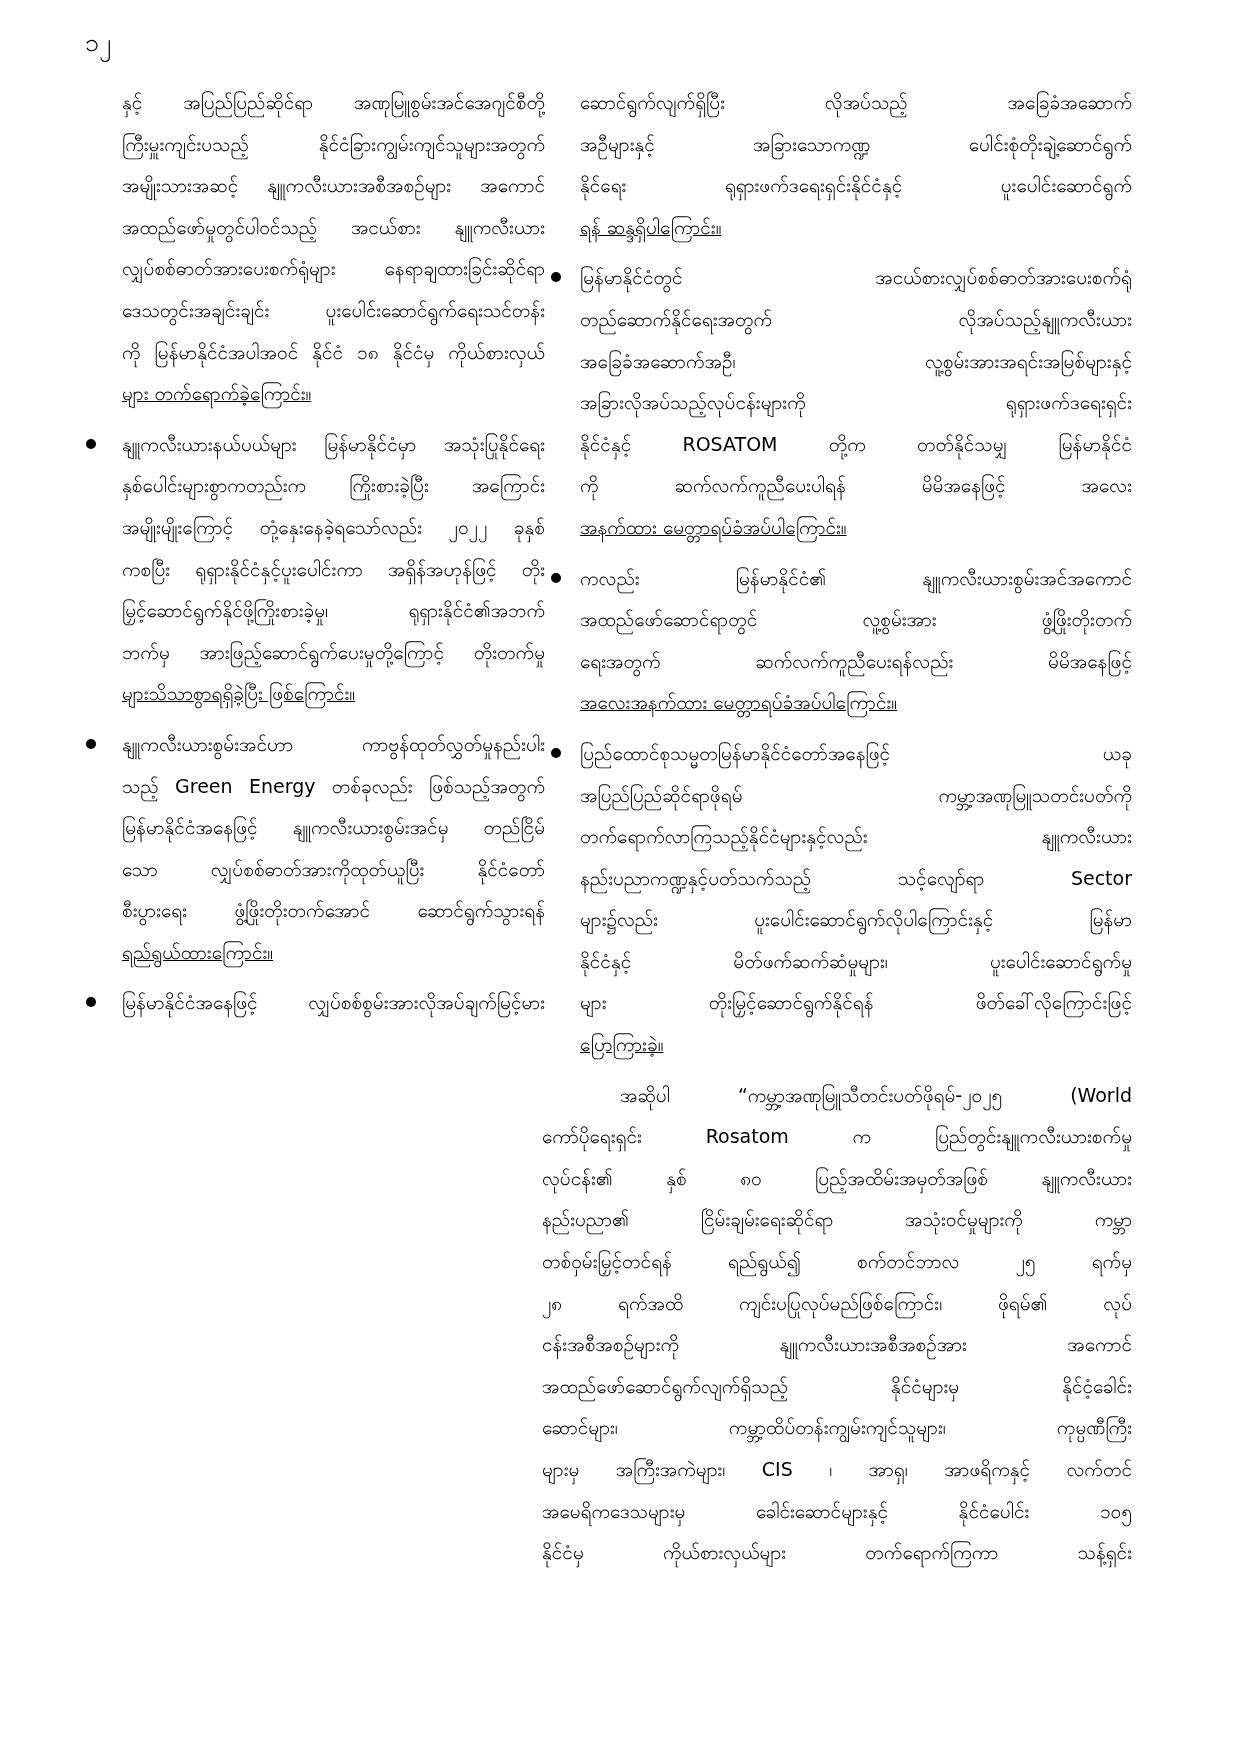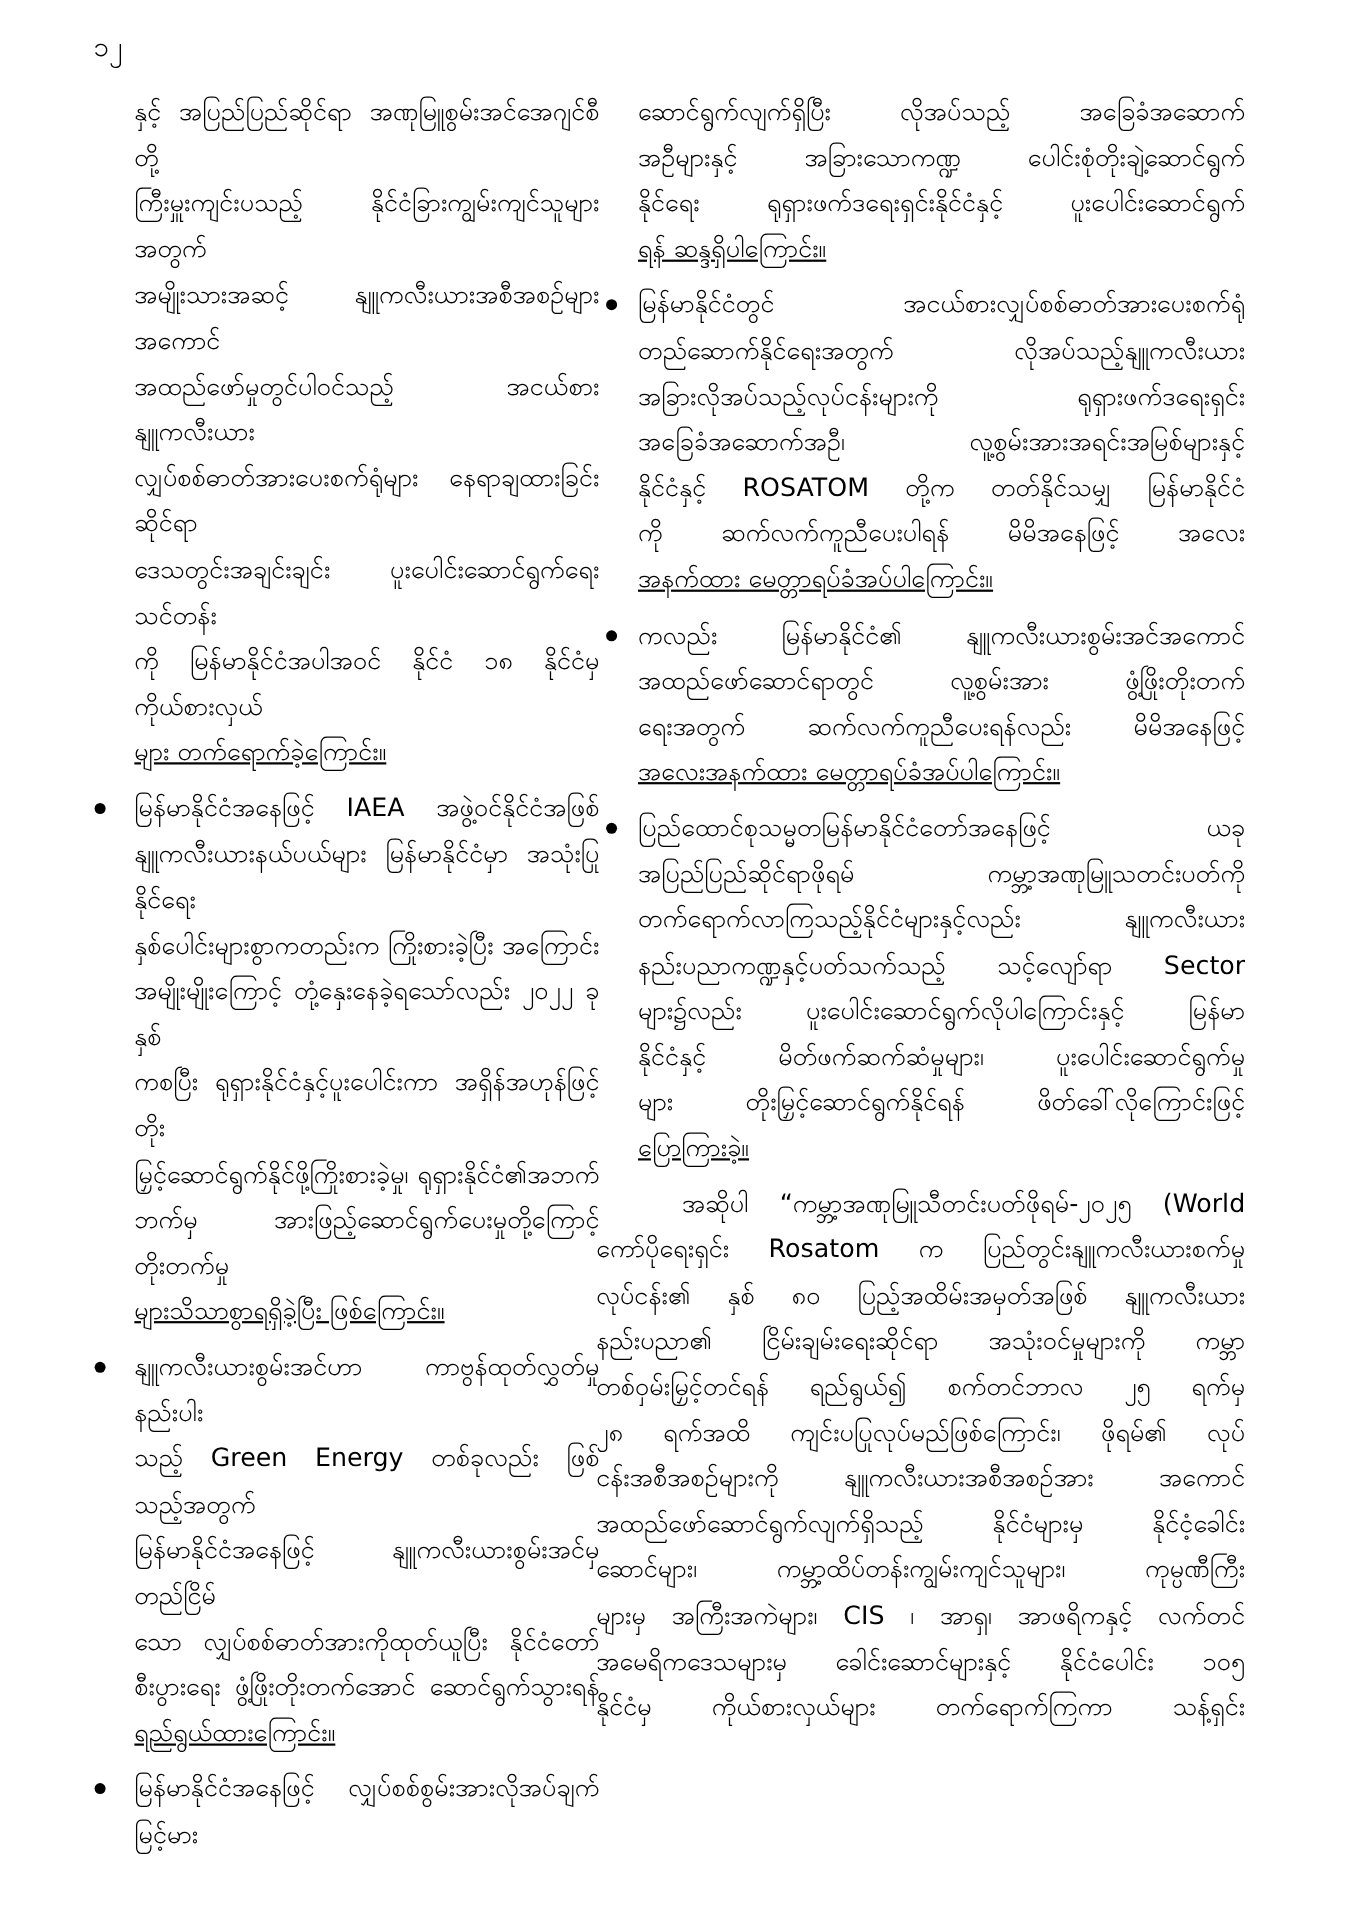--- a/index.html
+++ b/index.html
@@ -25,21 +25,21 @@
   }
   .col {
     position: absolute;
     top: 82px;
   }
   .col-left  { left: 85px;  width: 460px; }
   .col-right { left: 542px; width: 590px; }
   .para {
     position: relative;
     margin: 0 0 9px 0;
-    font-size: 23px;
+    font-size: 19px;
     line-height: 41.6px;
   }
   .para.indented { padding-left: 37px; }
   .col-right .para.indented { padding-left: 38px; }
   .dot {
     position: absolute;
     left: 1px;
     top: 15px;
     width: 10px;
     height: 10px;
@@ -67,21 +67,20 @@
         <div class="line">ကြီးမှူးကျင်းပသည့် နိုင်ငံခြားကျွမ်းကျင်သူများအတွက်</div>
         <div class="line">အမျိုးသားအဆင့် နျူကလီးယားအစီအစဉ်များ အကောင်</div>
         <div class="line">အထည်ဖော်မှုတွင်ပါဝင်သည့် အငယ်စား နျူကလီးယား</div>
         <div class="line">လျှပ်စစ်ဓာတ်အားပေးစက်ရုံများ နေရာချထားခြင်းဆိုင်ရာ</div>
         <div class="line">ဒေသတွင်းအချင်းချင်း ပူးပေါင်းဆောင်ရွက်ရေးသင်တန်း</div>
         <div class="line">ကို မြန်မာနိုင်ငံအပါအဝင် နိုင်ငံ ၁၈ နိုင်ငံမှ ကိုယ်စားလှယ်</div>
         <div class="line last">များ တက်ရောက်ခဲ့ကြောင်း။</div>
       </div>
       <div class="para indented">
         <span class="dot"></span>
-        <div class="line">မြန်မာနိုင်ငံအနေဖြင့် IAEA အဖွဲ့ဝင်နိုင်ငံအဖြစ်</div>
         <div class="line">နျူကလီးယားနယ်ပယ်များ မြန်မာနိုင်ငံမှာ အသုံးပြုနိုင်ရေး</div>
         <div class="line">နှစ်ပေါင်းများစွာကတည်းက ကြိုးစားခဲ့ပြီး အကြောင်း</div>
         <div class="line">အမျိုးမျိုးကြောင့် တုံ့နှေးနေခဲ့ရသော်လည်း ၂၀၂၂ ခုနှစ်</div>
         <div class="line">ကစပြီး ရုရှားနိုင်ငံနှင့်ပူးပေါင်းကာ အရှိန်အဟုန်ဖြင့် တိုး</div>
         <div class="line">မြှင့်ဆောင်ရွက်နိုင်ဖို့ကြိုးစားခဲ့မှု၊ ရုရှားနိုင်ငံ၏အဘက်</div>
         <div class="line">ဘက်မှ အားဖြည့်ဆောင်ရွက်ပေးမှုတို့ကြောင့် တိုးတက်မှု</div>
         <div class="line last">များသိသာစွာရရှိခဲ့ပြီး ဖြစ်ကြောင်း။</div>
       </div>
       <div class="para indented">
         <span class="dot"></span>
@@ -101,22 +100,22 @@
       <div class="para indented">
         <div class="line">ဆောင်ရွက်လျက်ရှိပြီး လိုအပ်သည့် အခြေခံအဆောက်</div>
         <div class="line">အဦများနှင့် အခြားသောကဏ္ဍ ပေါင်းစုံတိုးချဲ့ဆောင်ရွက်</div>
         <div class="line">နိုင်ရေး ရုရှားဖက်ဒရေးရှင်းနိုင်ငံနှင့် ပူးပေါင်းဆောင်ရွက်</div>
         <div class="line last">ရန် ဆန္ဒရှိပါကြောင်း။</div>
       </div>
       <div class="para indented">
         <span class="dot"></span>
         <div class="line">မြန်မာနိုင်ငံတွင် အငယ်စားလျှပ်စစ်ဓာတ်အားပေးစက်ရုံ</div>
         <div class="line">တည်ဆောက်နိုင်ရေးအတွက် လိုအပ်သည့်နျူကလီးယား</div>
+        <div class="line">အခြေခံအဆောက်အဦ၊ လူ့စွမ်းအားအရင်းအမြစ်များနှင့်</div>
         <div class="line">အခြားလိုအပ်သည့်လုပ်ငန်းများကို ရုရှားဖက်ဒရေးရှင်း</div>
-        <div class="line">အခြေခံအဆောက်အဦ၊ လူ့စွမ်းအားအရင်းအမြစ်များနှင့်</div>
         <div class="line">နိုင်ငံနှင့် ROSATOM တို့က တတ်နိုင်သမျှ မြန်မာနိုင်ငံ</div>
         <div class="line">ကို ဆက်လက်ကူညီပေးပါရန် မိမိအနေဖြင့် အလေး</div>
         <div class="line last">အနက်ထား မေတ္တာရပ်ခံအပ်ပါကြောင်း။</div>
       </div>
       <div class="para indented">
         <span class="dot"></span>
         <div class="line">ကလည်း မြန်မာနိုင်ငံ၏ နျူကလီးယားစွမ်းအင်အကောင်</div>
         <div class="line">အထည်ဖော်ဆောင်ရာတွင် လူ့စွမ်းအား ဖွံ့ဖြိုးတိုးတက်</div>
         <div class="line">ရေးအတွက် ဆက်လက်ကူညီပေးရန်လည်း မိမိအနေဖြင့်</div>
         <div class="line last">အလေးအနက်ထား မေတ္တာရပ်ခံအပ်ပါကြောင်း။</div>

